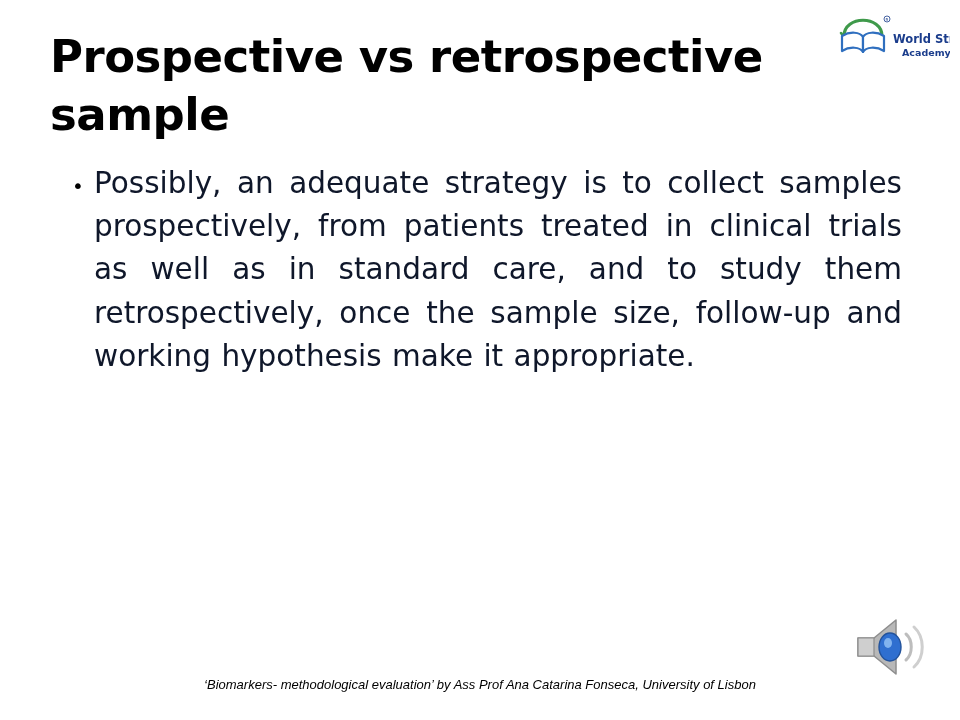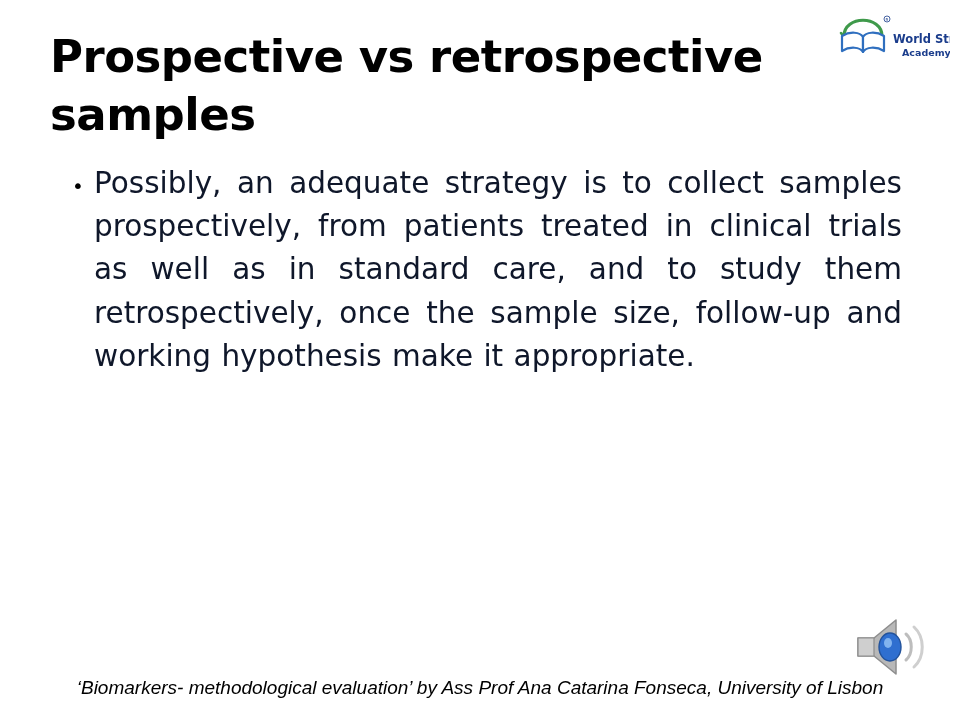--- a/index.html
+++ b/index.html
@@ -82,21 +82,21 @@
     height: 70px;
   }
 
   
   .footer {
     position: absolute;
     left: 0;
     top: 677px;
     width: 960px;
     text-align: center;
-    font-size: 19px;
+    font-size: 13px;
     font-style: italic;
     color: #000000;
     font-family: "Liberation Sans", sans-serif;
   }
 </style>
 </head>
 <body>
 
 <div class="slide">
 
@@ -111,21 +111,21 @@
       <line x1="33" y1="31" x2="33" y2="46" stroke="#2f6fbf" stroke-width="1.6"></line>
 
       <circle cx="57" cy="13" r="3" fill="none" stroke="#1b3d8c" stroke-width="0.8"></circle>
       <text x="57" y="15.4" font-family="DejaVu Sans, sans-serif" font-size="4" fill="#1b3d8c" text-anchor="middle">R</text>
 
       <text x="63" y="37" font-family="DejaVu Sans, sans-serif" font-size="11.5" font-weight="bold" fill="#1b3d8c">World Stroke</text>
       <text x="72" y="50" font-family="DejaVu Sans, sans-serif" font-size="9.5" font-weight="bold" fill="#1b3d8c">Academy</text>
     </svg>
   </div>
 
-  <div class="title">Prospective vs retrospective samples</div>
+  <div class="title">Prospective vs retrospective sample</div>
 
   <div class="body-block">
     <div class="bullet-row">
       <div class="bullet-dot">•</div>
       <div class="bullet-text">Possibly, an adequate strategy is to collect samples prospectively, from patients treated in clinical trials as well as in standard care, and to study them retrospectively, once the sample size, follow-up and working hypothesis make it appropriate.</div>
     </div>
   </div>
 
   <div class="speaker">
     <svg width="84" height="70" viewBox="0 0 84 70" xmlns="http://www.w3.org/2000/svg">

